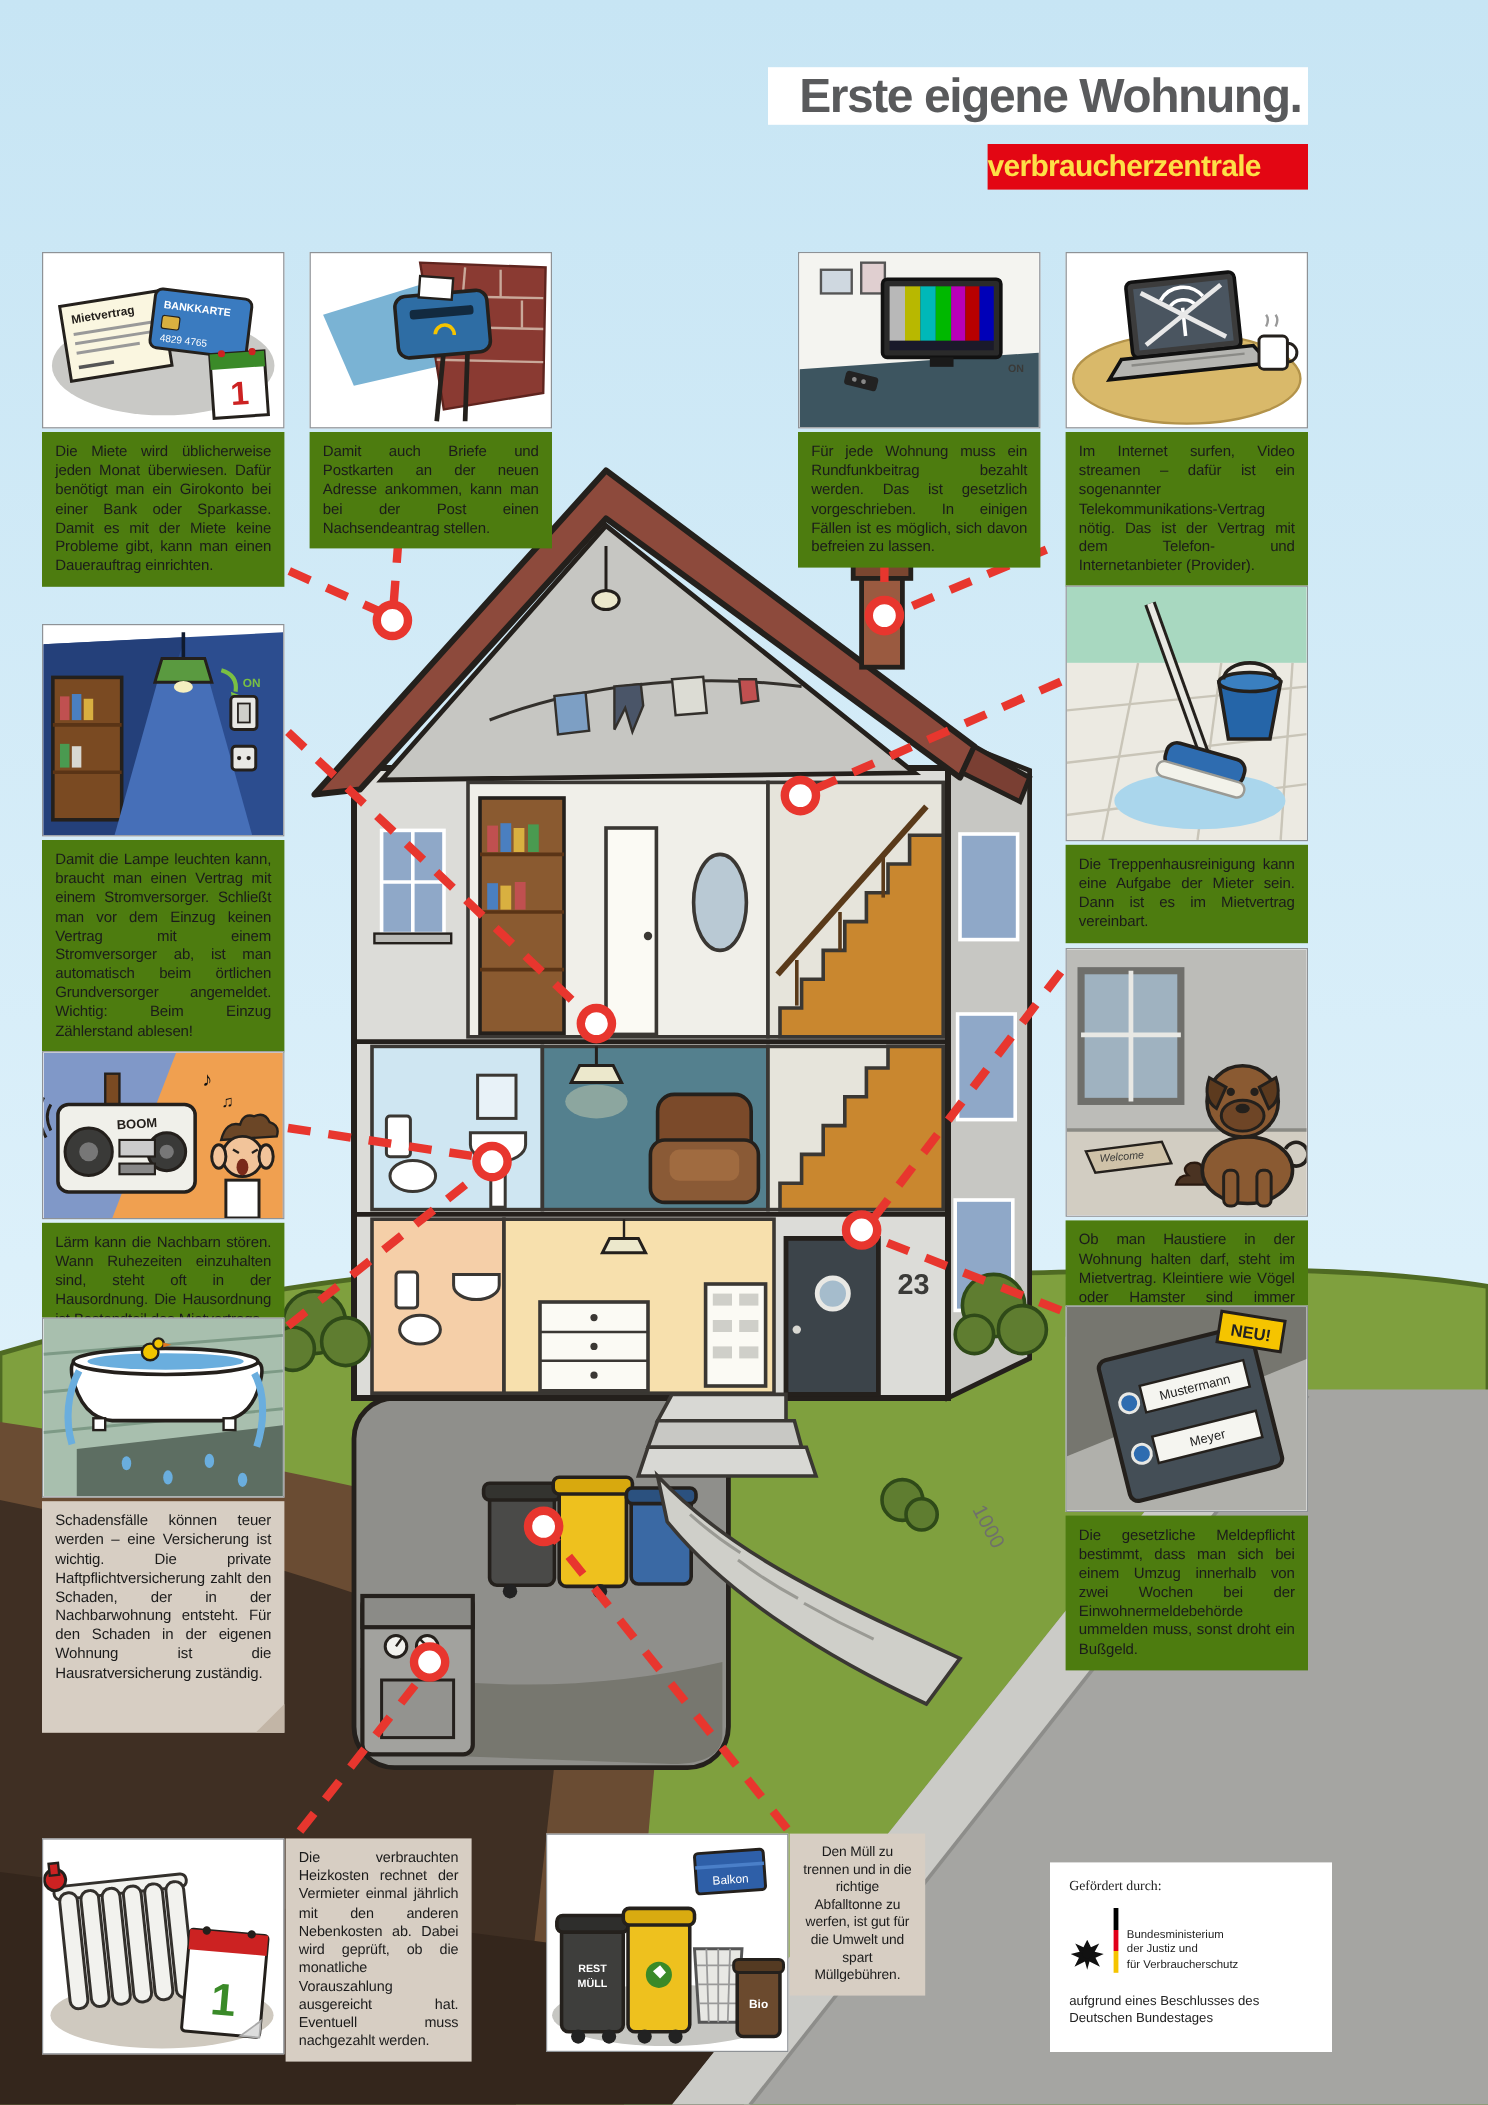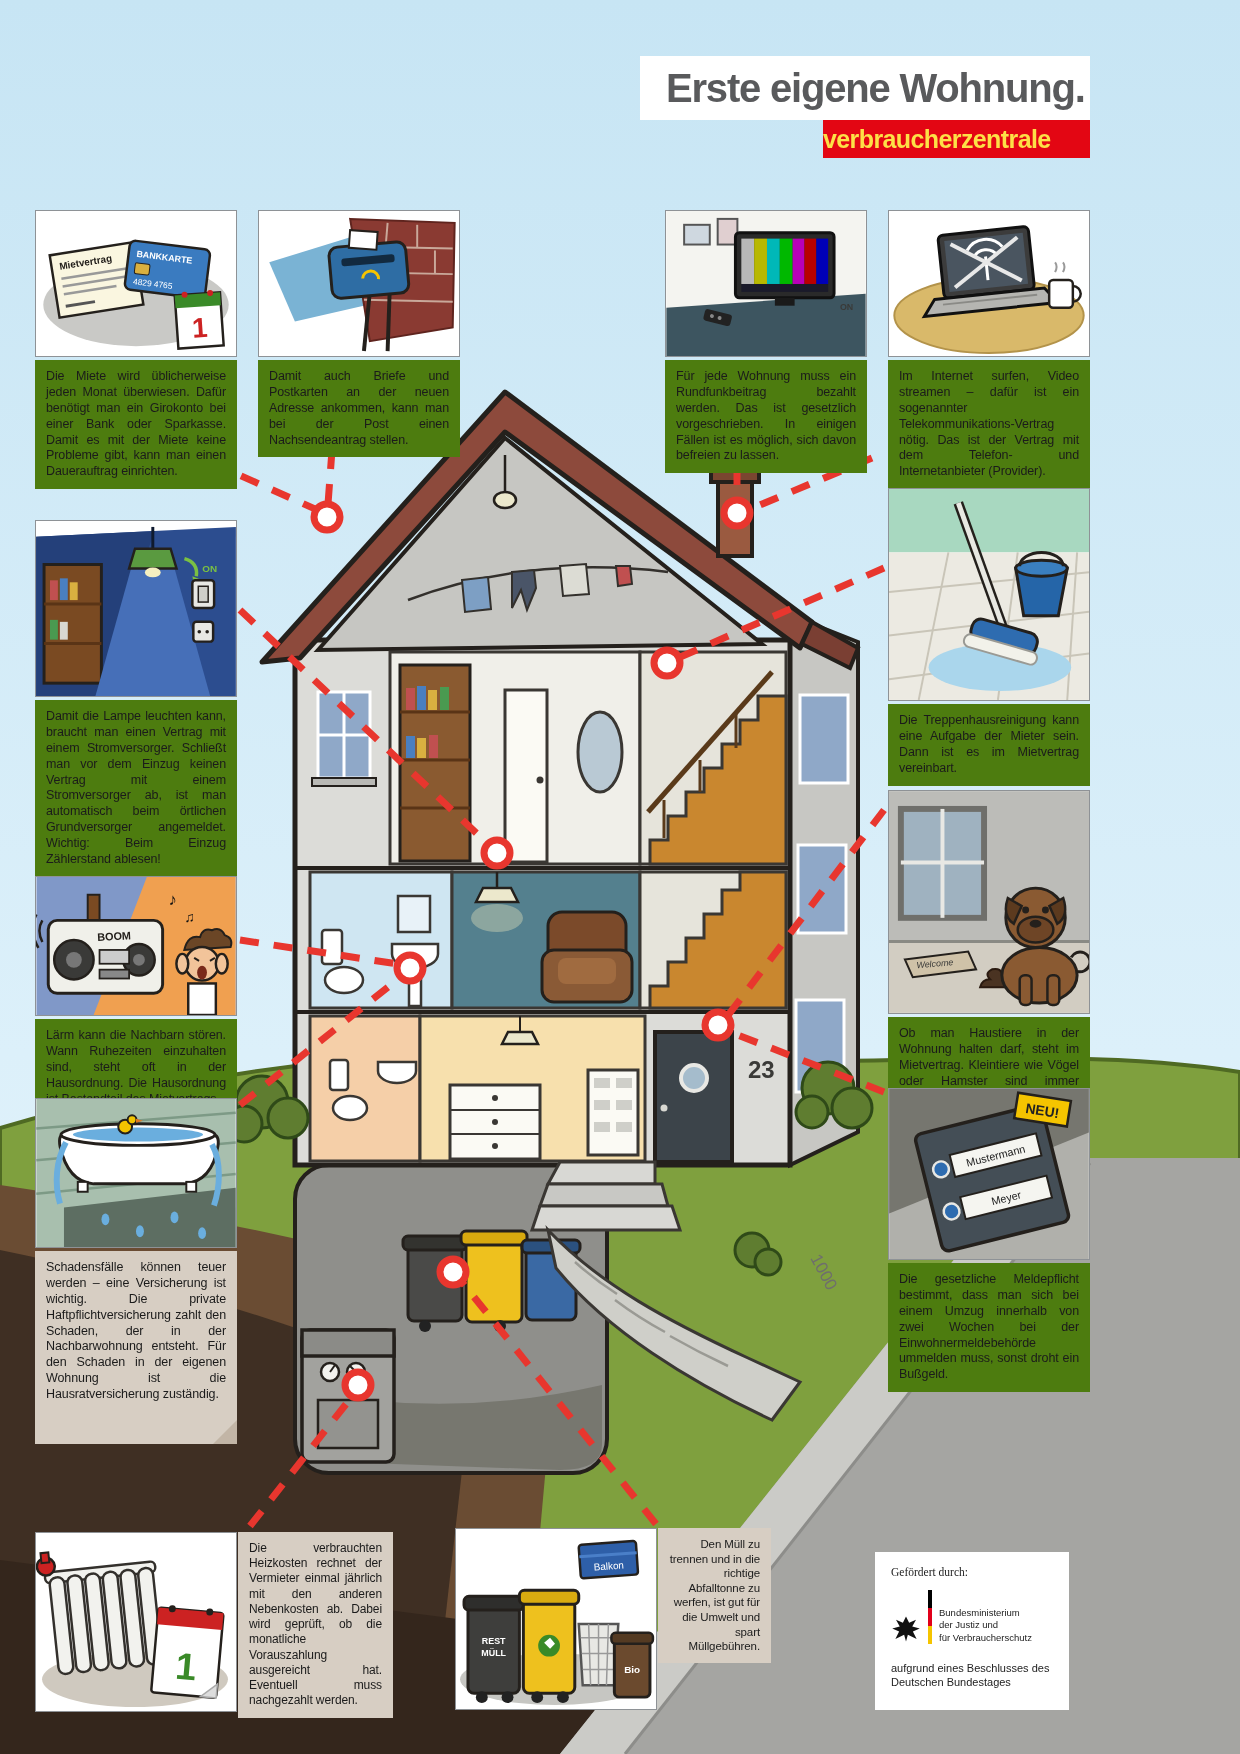--- a/index.html
+++ b/index.html
@@ -1,38 +1,38 @@
 <!DOCTYPE html>
 <html lang="de"><head>
 <meta charset="utf-8">
 <style>
   html,body{margin:0;padding:0}
   .poster{position:relative;width:1240px;height:1754px;overflow:hidden;
     font-family:"Liberation Sans","DejaVu Sans",sans-serif;background:#cfe9f5}
   svg.scene{position:absolute;left:0;top:0;display:block}
   
-  .band-title{position:absolute;left:640px;top:56px;width:450px;height:64px;background:#ffffff;
+  .band-title{position:absolute;left:640px;top:56px;width:450px;height:48px;background:#ffffff;
     display:flex;align-items:center;padding-left:26px;box-sizing:border-box}
   .band-title h1{margin:0;font-size:40px;font-weight:bold;color:#595a5c;letter-spacing:-1.2px}
   .band-brand{position:absolute;left:823px;top:120px;width:267px;height:38px;background:#e30613;
     color:#fde047;display:flex;align-items:center;justify-content:flex-start;
     font-size:25px;font-weight:bold;letter-spacing:-0.6px}
   
   .ill{position:absolute;background:#fff;border:1px solid #8e9296;box-sizing:border-box;overflow:hidden}
   .ill svg{display:block;width:100%;height:100%}
   .txt{position:absolute;box-sizing:border-box;background:#4d7c0f;color:#1b1b1b;
     padding:9px 11px;font-size:12.5px;line-height:1.27;text-align:justify;letter-spacing:-0.1px}
   .tan{background:#d7cec3}
   .fold{padding-bottom:41px}
   .fold:after{content:"";position:absolute;right:0;bottom:0;width:0;height:0;
     border-style:solid;border-width:0 0 24px 24px;border-color:transparent transparent #c2b5a6 transparent}
   .small{font-size:12px}
-  .xsmall{font-size:11.5px;text-align:right}
+  .xsmall{font-size:11.5px;text-align:center}
   
-  .footer{position:absolute;left:875px;top:1552px;width:194px;height:158px;background:#fff;
+  .footer{position:absolute;left:875px;top:1552px;width:235px;height:158px;background:#fff;
     box-sizing:border-box;padding:14px 16px;color:#222}
   .footer .gef{font-family:"Liberation Serif","DejaVu Serif",serif;font-size:11.5px;margin-bottom:12px}
   .logo-row{display:flex;align-items:flex-end;gap:7px}
   .flagbar{width:4px;height:54px;background:linear-gradient(#000 0 34%,#e1001a 34% 67%,#f5c400 67% 100%)}
   .ministry{font-size:9.5px;line-height:1.3;padding-top:2px}
   .note{font-family:Liberation Sans, sans-serif;font-size:11px;line-height:1.25;margin-top:18px}
   text{font-family:"Liberation Sans","DejaVu Sans",sans-serif}
 </style>
 </head>
 <body>

